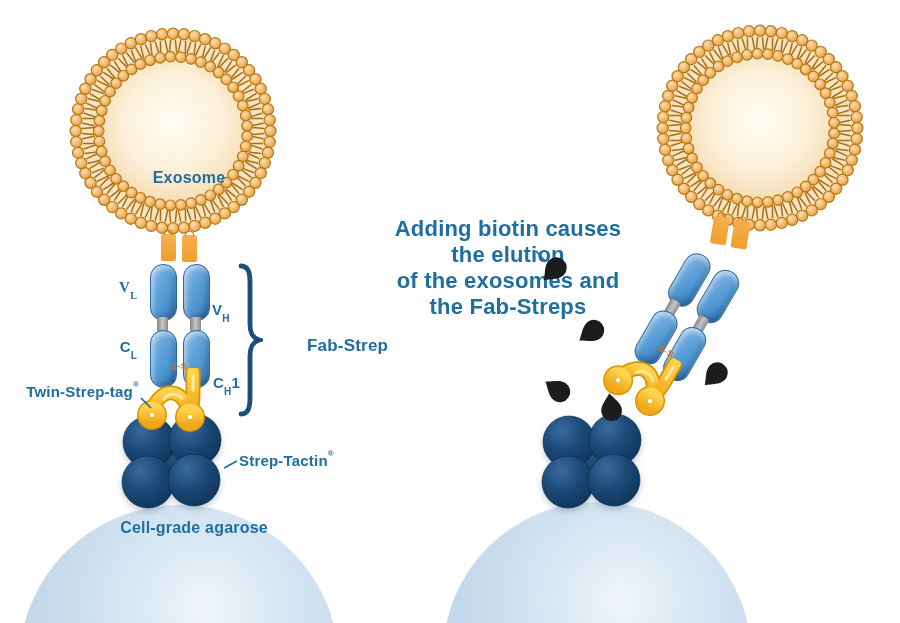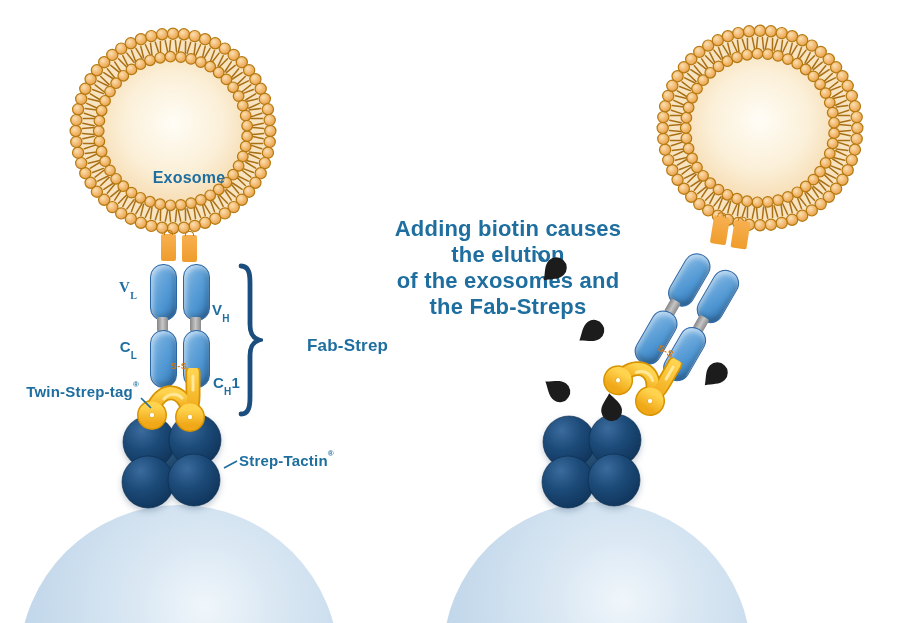--- a/index.html
+++ b/index.html
@@ -358,20 +358,21 @@
 
   <div class="abs z4 lbl lbl-15 right-align" style="left:14px;top:383px;width:125px;">
     <span>Twin-Strep-tag</span><sup class="reg">®</sup>
   </div>
 
   <div class="abs z4 lbl lbl-15" style="left:239px;top:452px;">
     <span>Strep-Tactin</span><sup class="reg">®</sup>
   </div>
 
   <div class="abs z4 lbl lbl-16 center" style="left:78px;top:519px;width:200px;">
+    <div>Cell-grade agarose</div>
   </div>
 
   <div class="bead z1 abs" style="left:443px;top:502px;width:308px;height:308px;"></div>
 
   <svg class="abs z2 cluster-svg" style="left:538px;top:410px;filter:drop-shadow(0 3px 3px rgba(40,70,100,.28));" width="110" height="100" viewBox="0 0 110 100">
       <defs>
     <radialGradient id="navc1" cx="36%" cy="28%" r="85%">
       <stop offset="0%" stop-color="#3A6B9D"></stop>
           <stop offset="45%" stop-color="#1C4A78"></stop>
           <stop offset="100%" stop-color="#0D3055"></stop>

